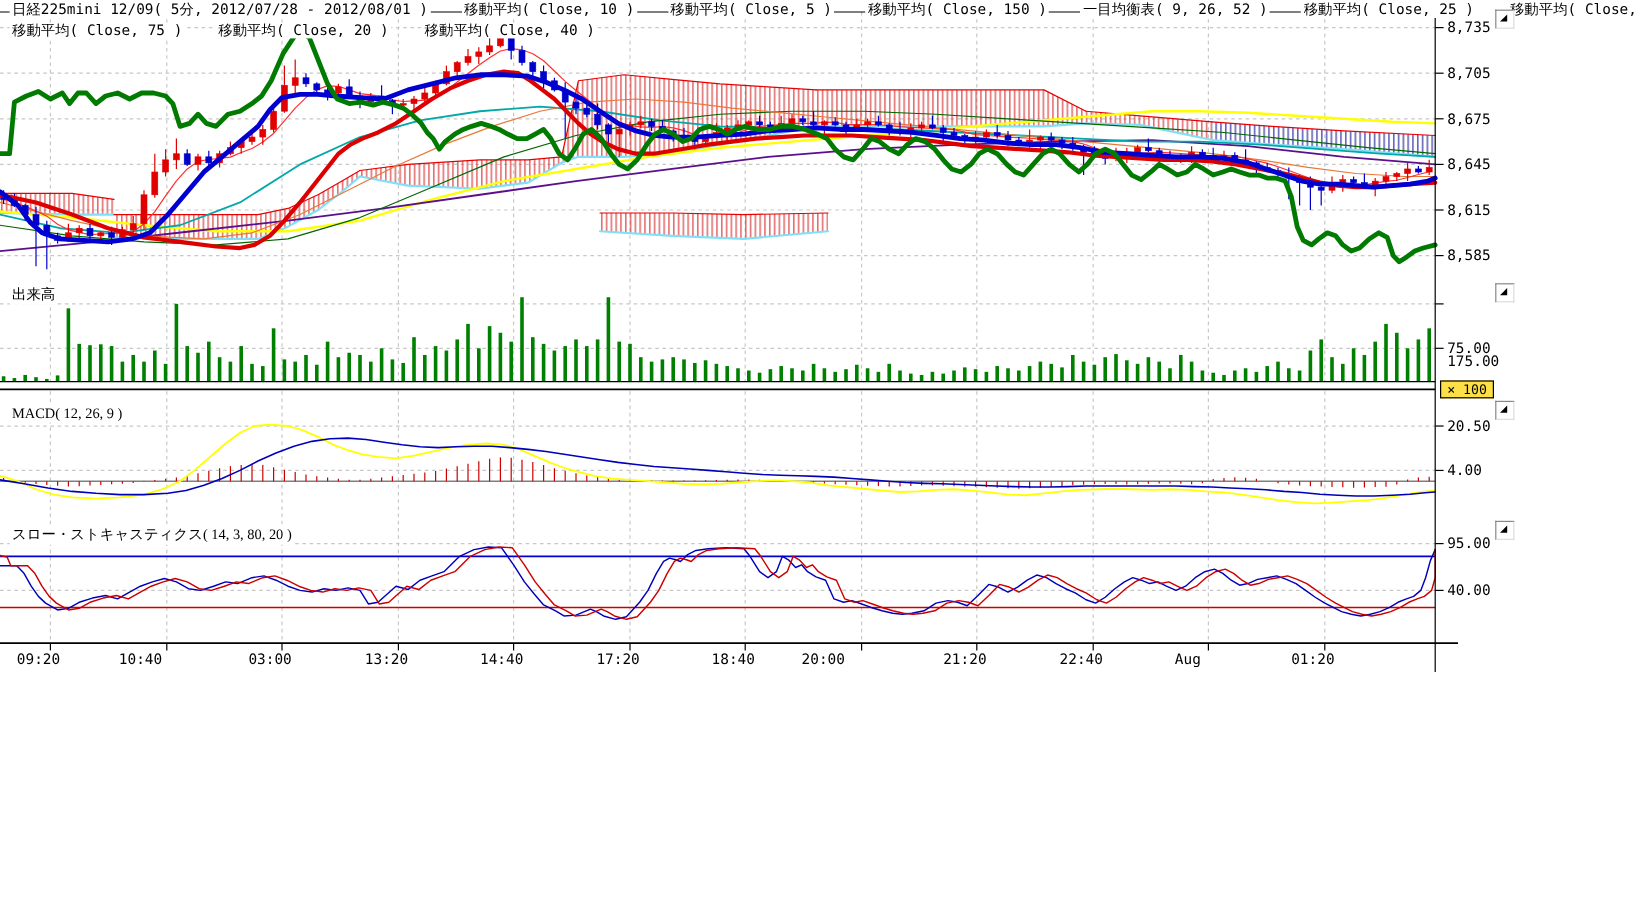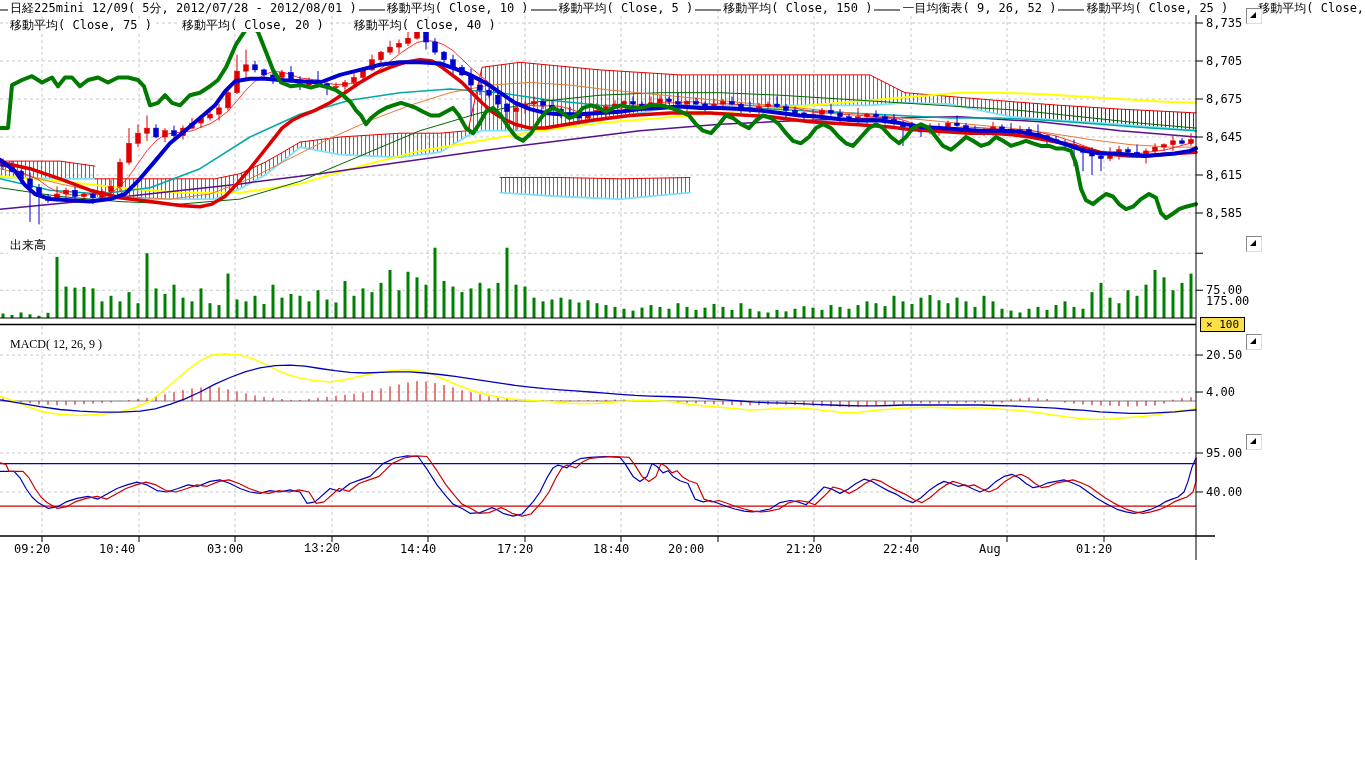--- a/index.html
+++ b/index.html
@@ -720,20 +720,21 @@
       <span class="hdr-gap">移動平均( Close, 75 )</span>
     </div>
   <div class="hdr-row" id="hdr2">
       <span>移動平均( Close, 75 )</span>
       <span class="hdr-gap">移動平均( Close, 20 )</span>
       <span class="hdr-gap">移動平均( Close, 40 )</span>
     </div>
 
   <div class="panel-label" style="left:8px;top:237px;">出来高</div>
   <div class="panel-label" style="left:8px;top:337px;">MACD( 12, 26, 9 )</div>
+  <div class="panel-label" style="left:8px;top:437px;">スロー・ストキャスティクス( 14, 3, 80, 20 )</div>
 
   <div id="vol-mult" style="left:1200px;top:317px;">× 100</div>
 
   <div id="right-axis-labels">
       <div class="ax-label" style="left: 1206px; top: 17px;">8,735</div>
       <div class="ax-label" style="left: 1206px; top: 55px;">8,705</div>
       <div class="ax-label" style="left: 1206px; top: 93px;">8,675</div>
       <div class="ax-label" style="left: 1206px; top: 131px;">8,645</div>
       <div class="ax-label" style="left: 1206px; top: 169px;">8,615</div>
       <div class="ax-label" style="left: 1206px; top: 207px;">8,585</div>
@@ -741,21 +742,21 @@
       <div class="ax-label" style="left: 1206px; top: 284.25px;">75.00</div>
       <div class="ax-label" style="left: 1206px; top: 349.031px;">20.50</div>
       <div class="ax-label" style="left: 1206px; top: 386.03px;">4.00</div>
       <div class="ax-label" style="left: 1206px; top: 447px;">95.00</div>
       <div class="ax-label" style="left: 1206px; top: 486px;">40.00</div>
     </div>
   <div id="time-axis-labels">
       <div class="t-label" style="left: 14px; top: 543px;">09:20</div>
       <div class="t-label" style="left: 99px; top: 543px;">10:40</div>
       <div class="t-label" style="left: 207px; top: 543px;">03:00</div>
-      <div class="t-label" style="left: 304px; top: 543px; font-family: Liberation Mono, monospace;">13:20</div>
+      <div class="t-label" style="left: 304px; top: 543px;">13:20</div>
       <div class="t-label" style="left: 400px; top: 543px;">14:40</div>
       <div class="t-label" style="left: 497px; top: 543px;">17:20</div>
       <div class="t-label" style="left: 593px; top: 543px;">18:40</div>
       <div class="t-label" style="left: 668px; top: 543px;">20:00</div>
       <div class="t-label" style="left: 786px; top: 543px;">21:20</div>
       <div class="t-label" style="left: 883px; top: 543px;">22:40</div>
       <div class="t-label" style="left: 979px; top: 543px;">Aug</div>
       <div class="t-label" style="left: 1076px; top: 543px;">01:20</div>
     </div>
   <div id="corner-buttons">

